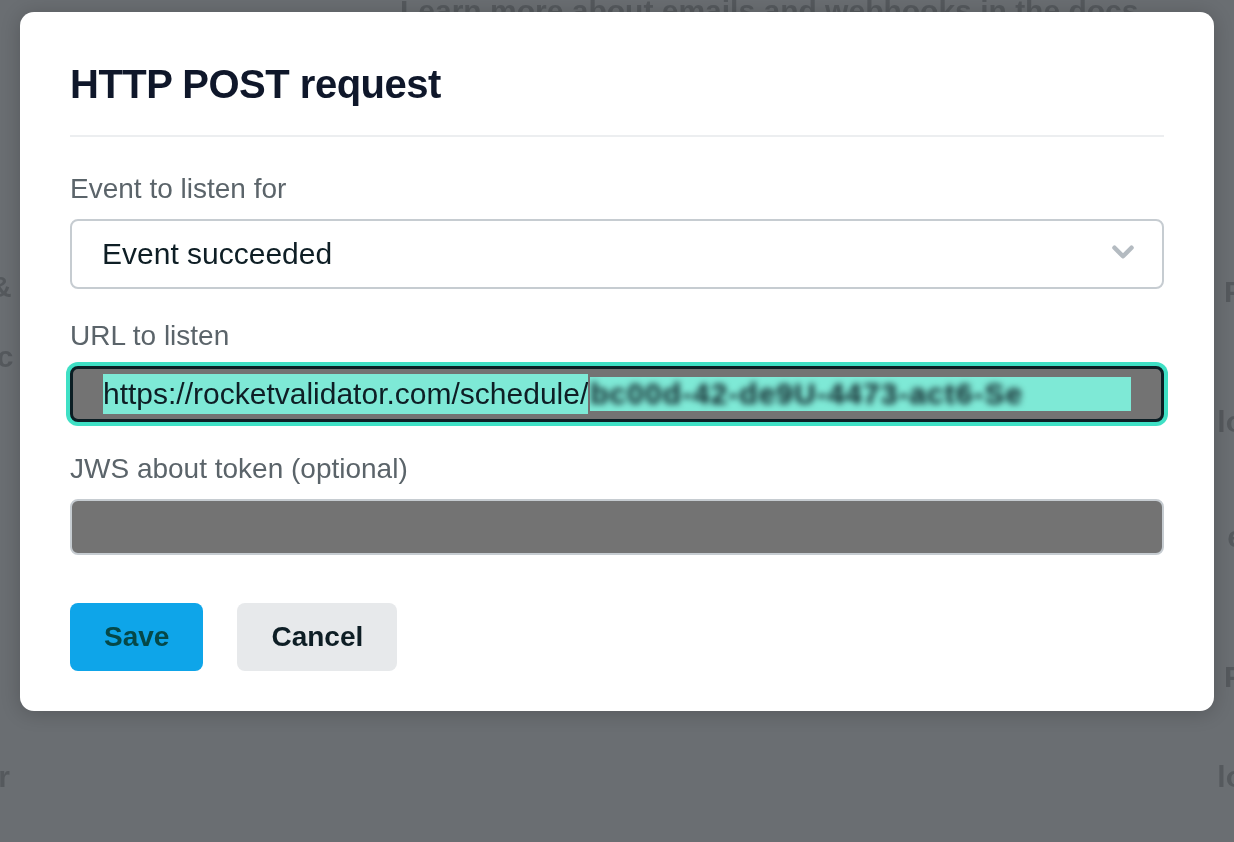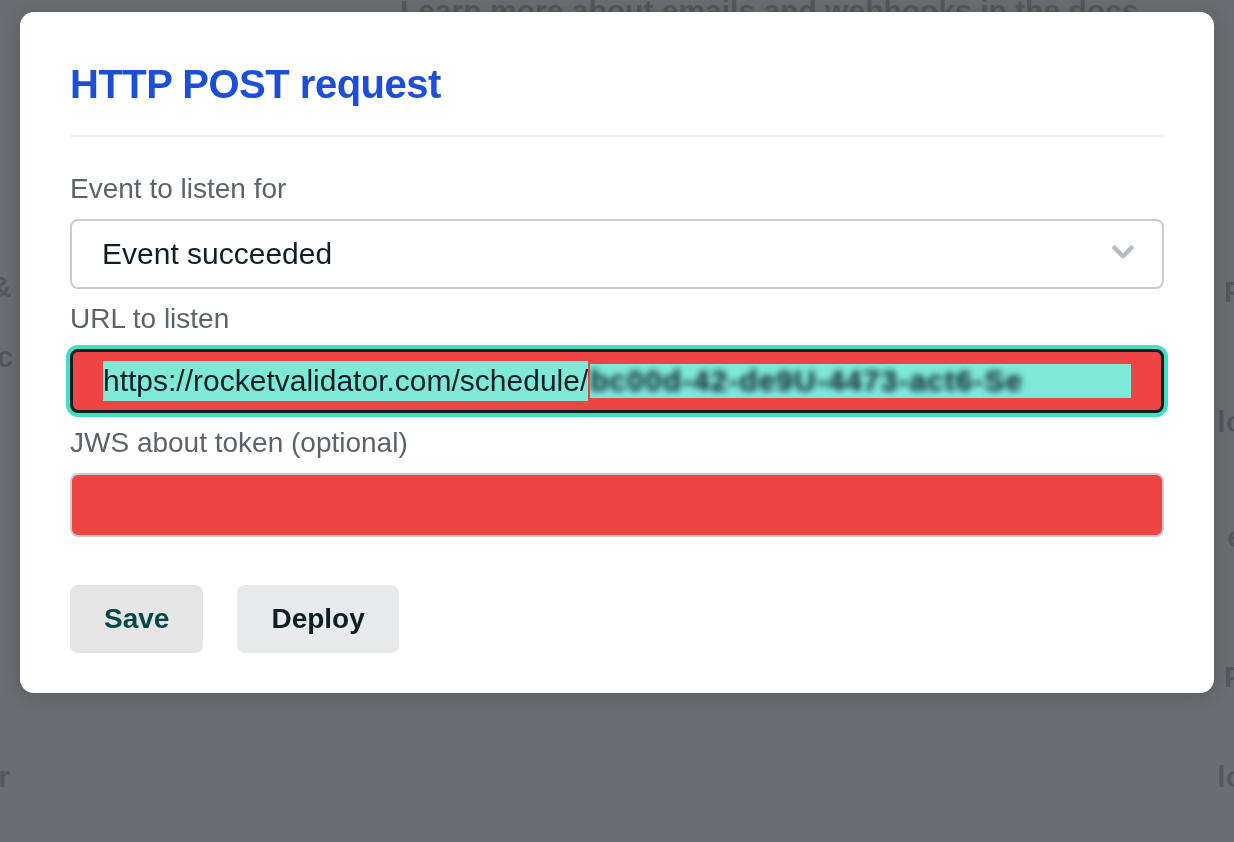--- a/index.html
+++ b/index.html
@@ -17,30 +17,30 @@
       left: 20px;
       right: 20px;
       background: #fff;
       border-radius: 14px;
       box-shadow: 0 2px 20px rgba(0,0,0,.2);
       padding: 50px 50px 40px 50px;
     }
     .modal h1 {
       font-size: 40px;
       font-weight: 800;
-      color: #1d4ed8;
+      color: #0f172a;
       letter-spacing: -0.5px;
       margin-bottom: 28px;
     }
     .divider {
       border: none;
       border-top: 2px solid #eceef0;
       margin-bottom: 36px;
     }
-    .field { margin-bottom: 14px; }
+    .field { margin-bottom: 31px; }
     .field-label {
       font-size: 28px;
       font-weight: 500;
       color: #5b646a;
       display: block;
       margin-bottom: 14px;
     }
     .select-wrap { position: relative; }
     .select {
       width: 100%;
@@ -58,24 +58,24 @@
     }
     .chevron {
       position: absolute;
       right: 24px;
       top: 50%;
       transform: translateY(-50%);
       pointer-events: none;
     }
     .input {
       width: 100%;
-      height: 64px;
+      height: 56px;
       border: 2px solid #c6ccd1;
       border-radius: 8px;
-      background: #ef4444;
+      background: #737373;
       padding: 0 30px;
       font-size: 30px;
       font-weight: 500;
       color: #0e1e25;
       outline: none;
     }
     .input-focused {
       border: 3px solid #0b1e24;
       box-shadow: 0 0 0 4px #3fe0c5;
     }
@@ -122,21 +122,21 @@
       margin-top: 48px;
     }
     .btn {
       border: none;
       border-radius: 8px;
       font-size: 28px;
       font-weight: 700;
       padding: 18px 34px;
       cursor: pointer;
     }
-    .btn-save { background: #e5e5e5; color: #054848; }
+    .btn-save { background: #0ea5e9; color: #054848; }
     .btn-cancel { background: #e7e9eb; color: #0e1e25; }
     
     .bg-text { position: absolute; color: #2f3438; font-weight: 600; opacity: .35; white-space: nowrap; }
   </style>
 </head>
 <body>
 
 <div class="bg-text" style="top:-6px; left:400px; font-size:30px;">Learn more about emails and webhooks in the docs</div>
 <div class="bg-text" style="top:270px; left:-10px; font-size:30px;">&amp;</div>
 <div class="bg-text" style="top:340px; left:-20px; font-size:30px;">ac</div>
@@ -178,15 +178,15 @@
     </div>
   </div>
 
   <div class="field" style="margin-bottom:0;">
     <label class="field-label">JWS about token (optional)</label>
     <input class="input" type="text" value="" style="">
   </div>
 
   <div class="actions">
     <button class="btn btn-save">Save</button>
-    <button class="btn btn-cancel">Deploy</button>
+    <button class="btn btn-cancel">Cancel</button>
   </div>
 </div>
 
 </body></html>

